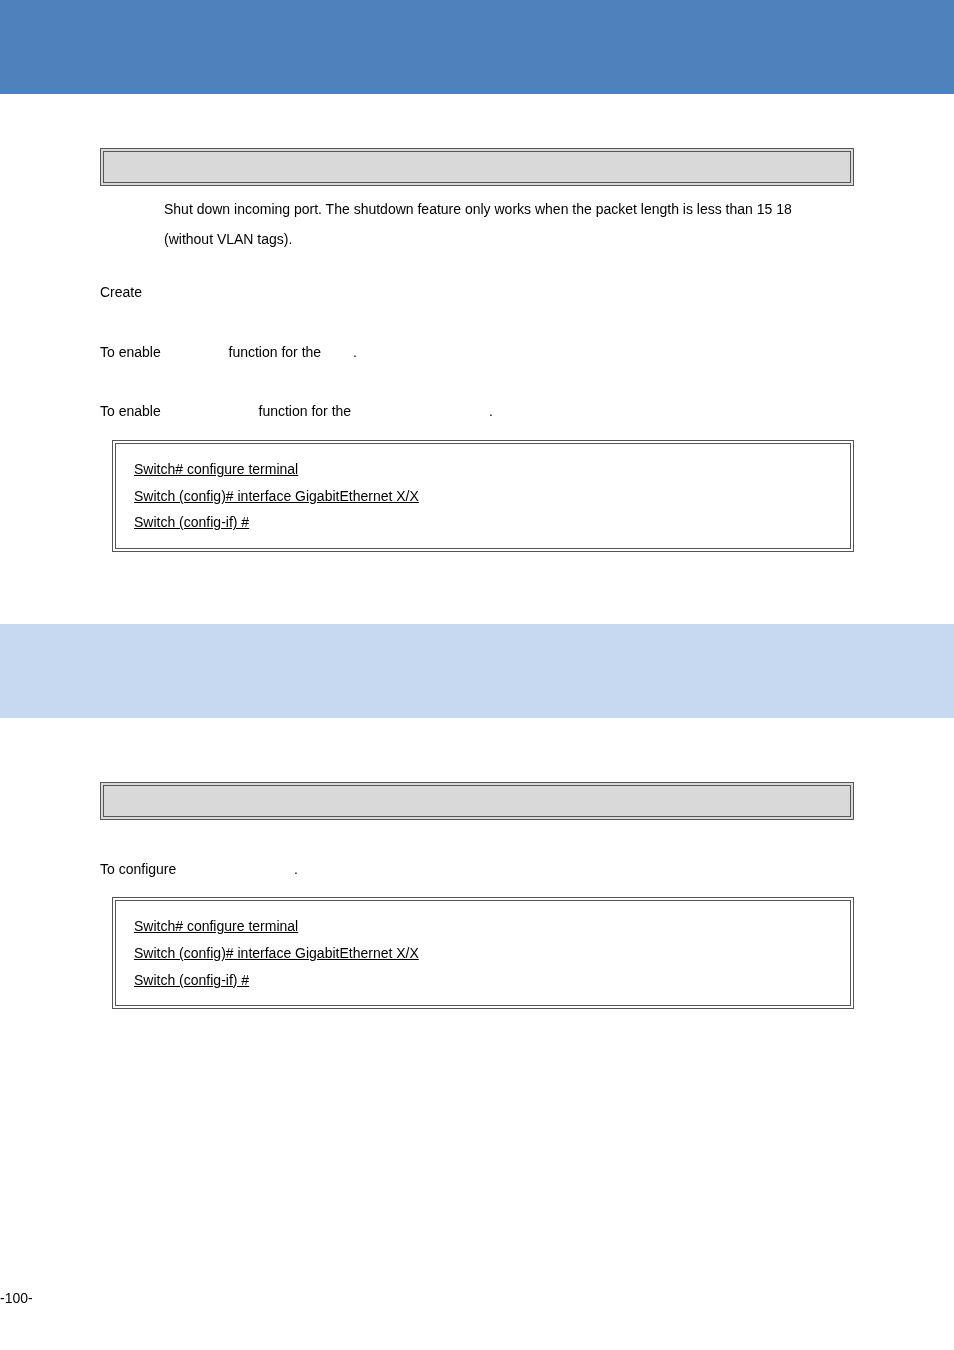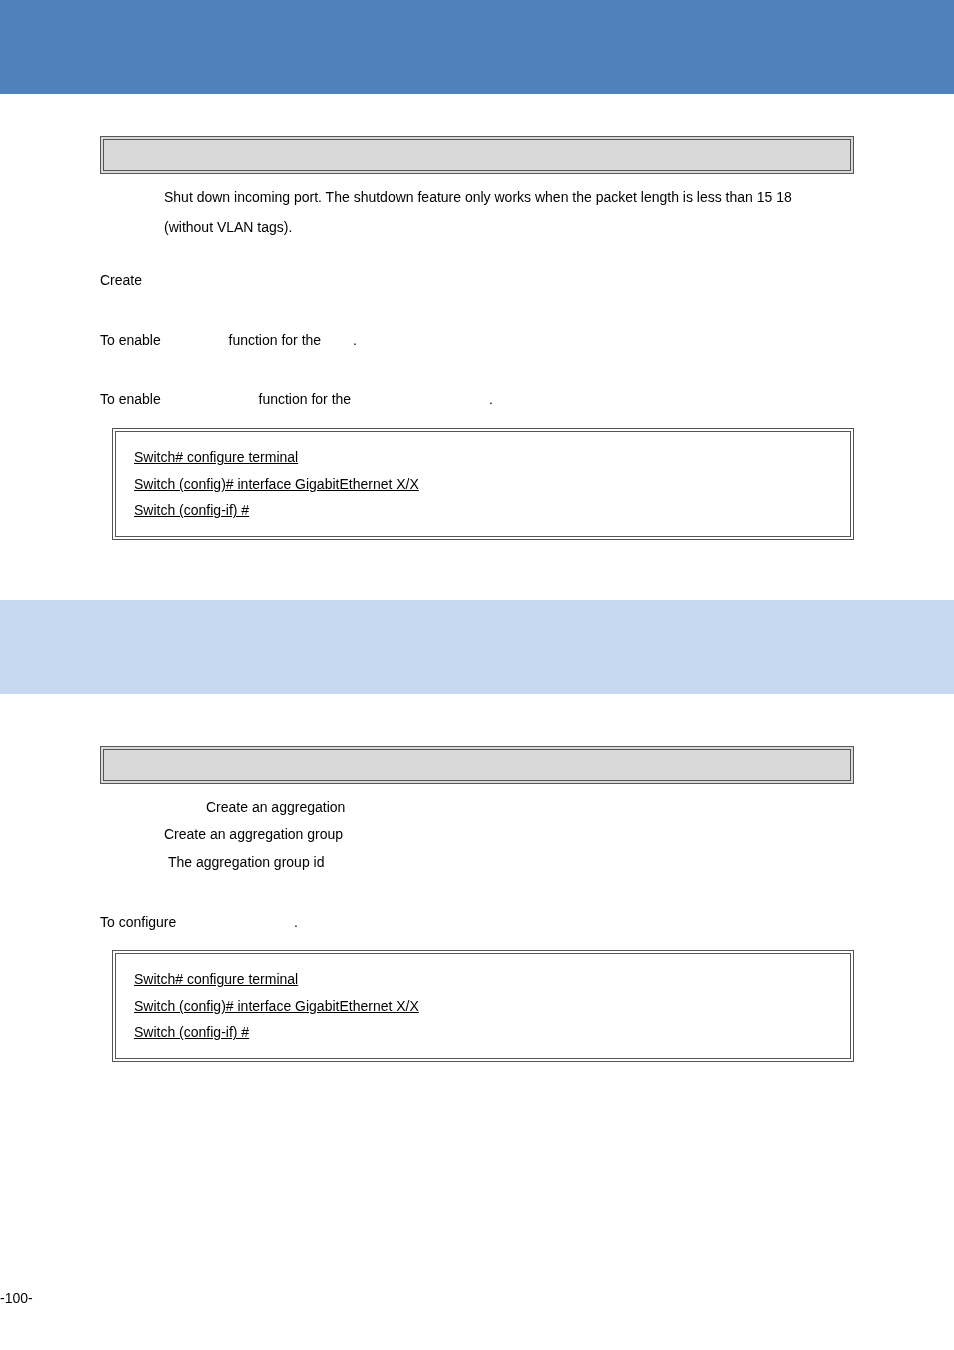--- a/index.html
+++ b/index.html
@@ -1,19 +1,19 @@
 <!DOCTYPE html>
 <html><head>
 <meta charset="utf-8">
 <style>
   * { box-sizing: border-box; margin: 0; padding: 0; }
   html, body { width: 954px; height: 1350px; background: #fff; font-family: Arial, Helvetica, sans-serif; color: #000; }
   .page { width: 954px; height: 1350px; position: relative; }
   .banner-top { width: 100%; height: 94px; background: #4f81bd; }
-  .content { padding: 0 100px; }
+  .content { padding: 12px 100px; }
   .syntax-box {
     margin-top: 42px;
     border: 4px double #555;
     height: 38px;
     background: #d9d9d9;
   }
   .indent-a { margin-left: 64px; }
   .indent-c { margin-left: 12px; }
   .line { font-size: 14px; line-height: 1.4; }
   .mt-s { margin-top: 14px; }
@@ -81,25 +81,20 @@
     </div>
 
   </div>
 
   <div class="section-banner"></div>
 
   <div class="content">
 
     <div class="syntax-box" style="margin-top:52px"></div>
 
-    <div class="mt-s">
-      <div class="line" style="margin-left:106px">Create an aggregation</div>
-      <div class="line" style="margin-left:64px; margin-top:8px">Create an aggregation group</div>
-      <div class="line" style="margin-left:68px; margin-top:8px">The aggregation group id</div>
-    </div>
 
 
     <div class="line mt-l">
       <span>To configure</span>
       <span style="display:inline-block; width:110px"></span>
       <span>.</span>
     </div>
 
 
     <div class="example-box indent-c">

